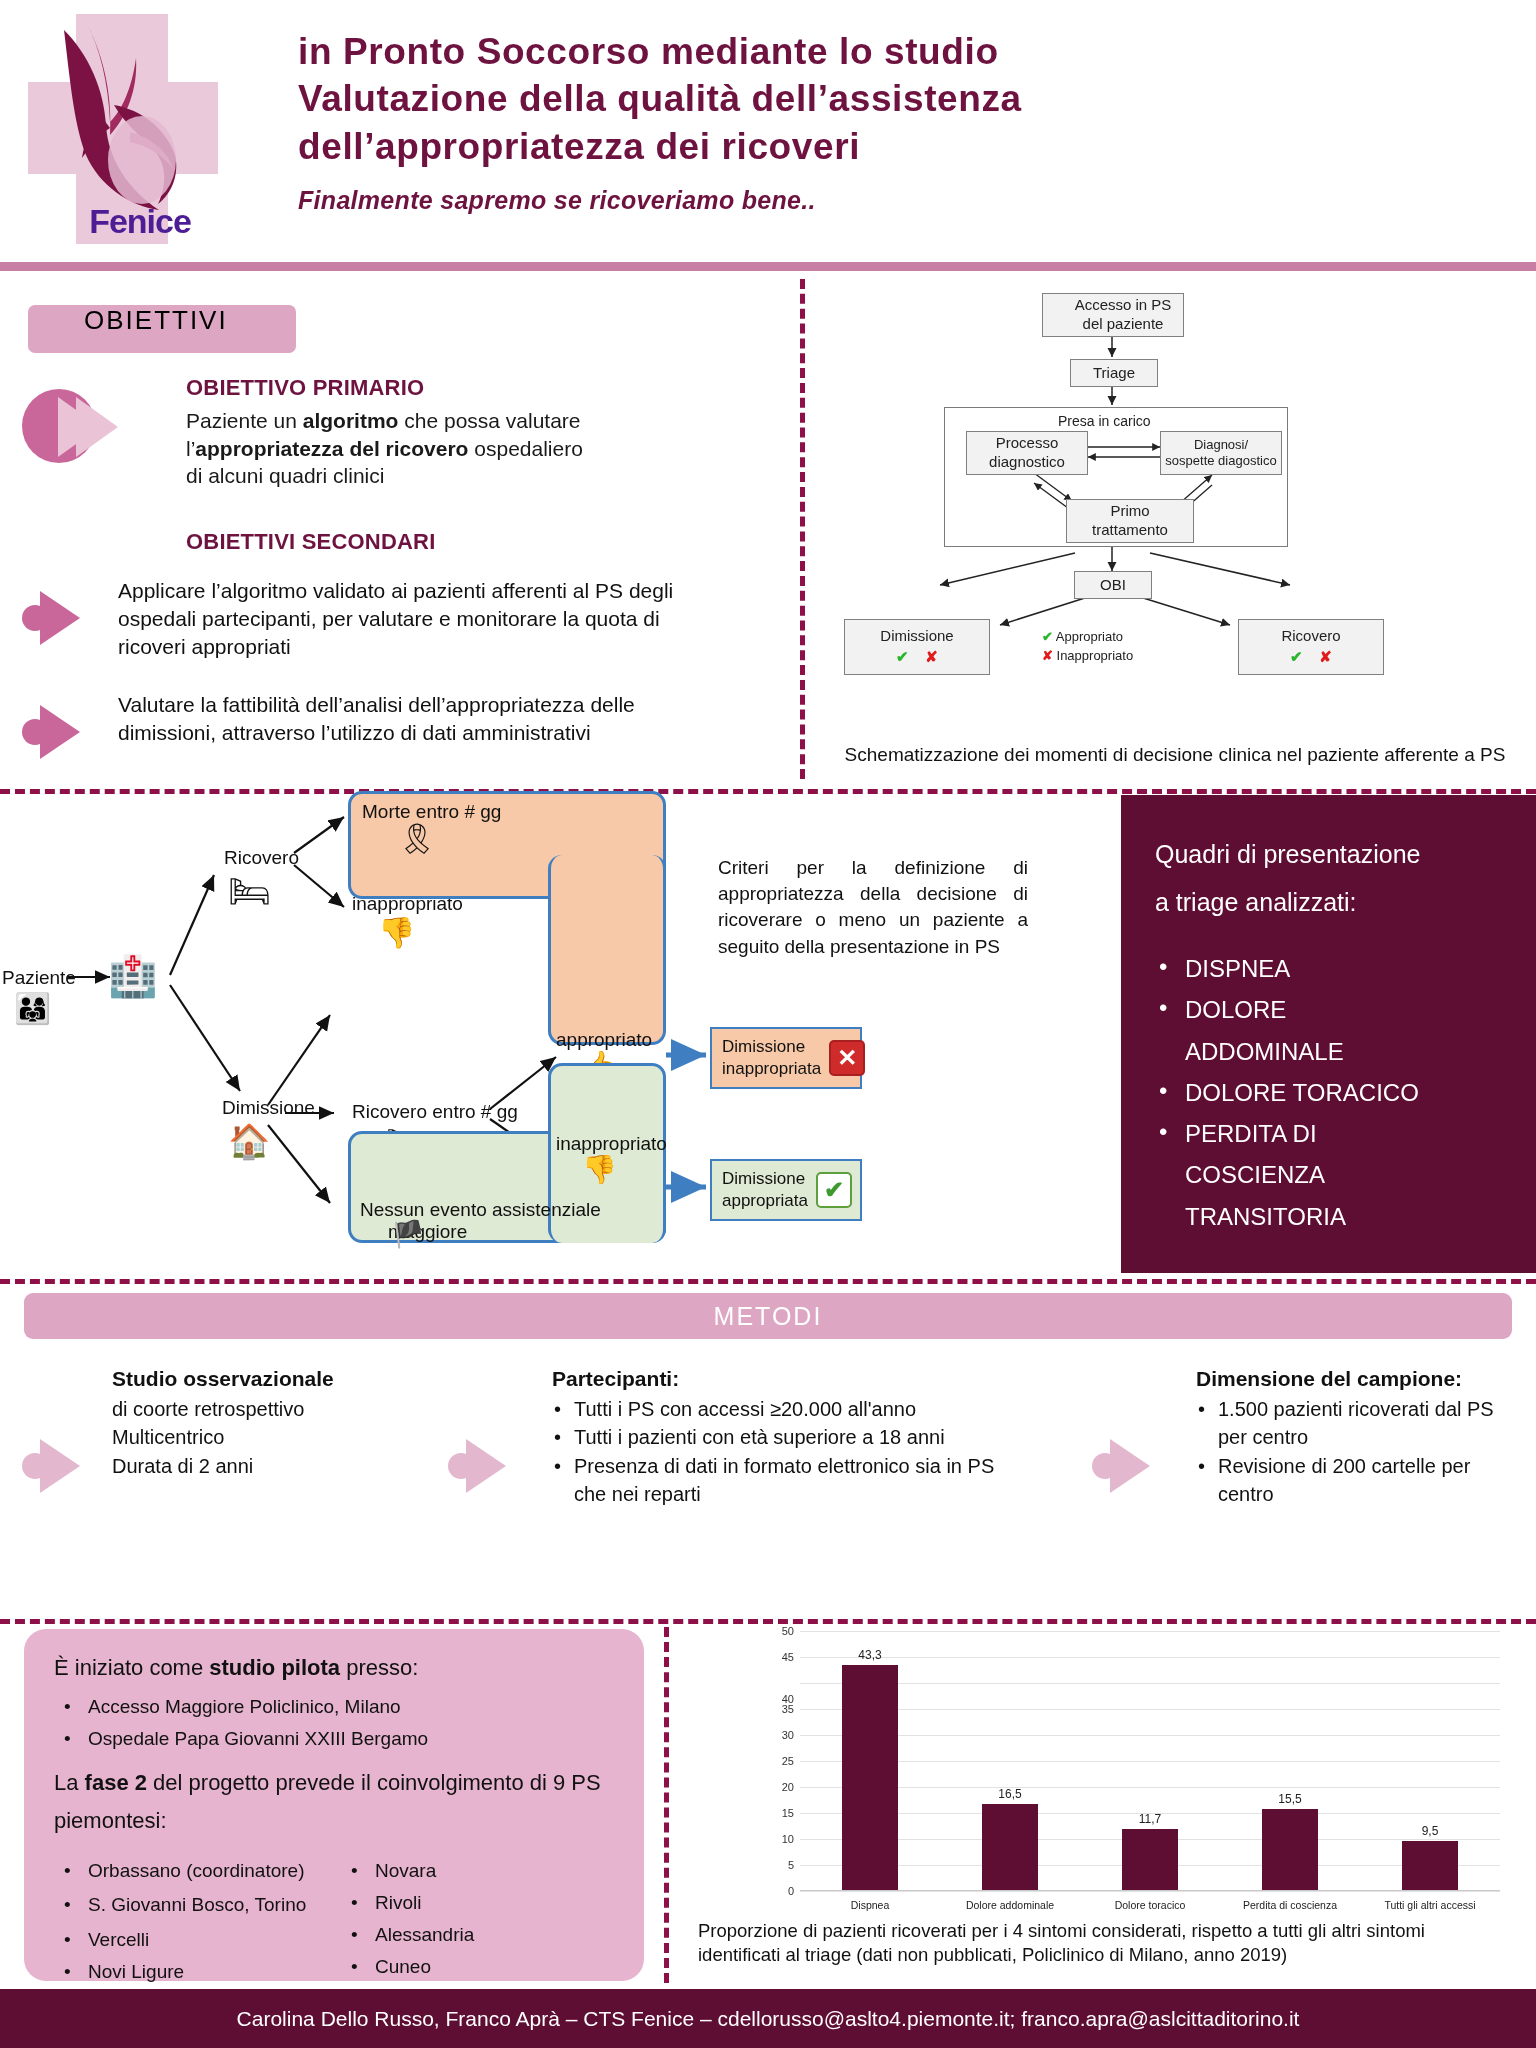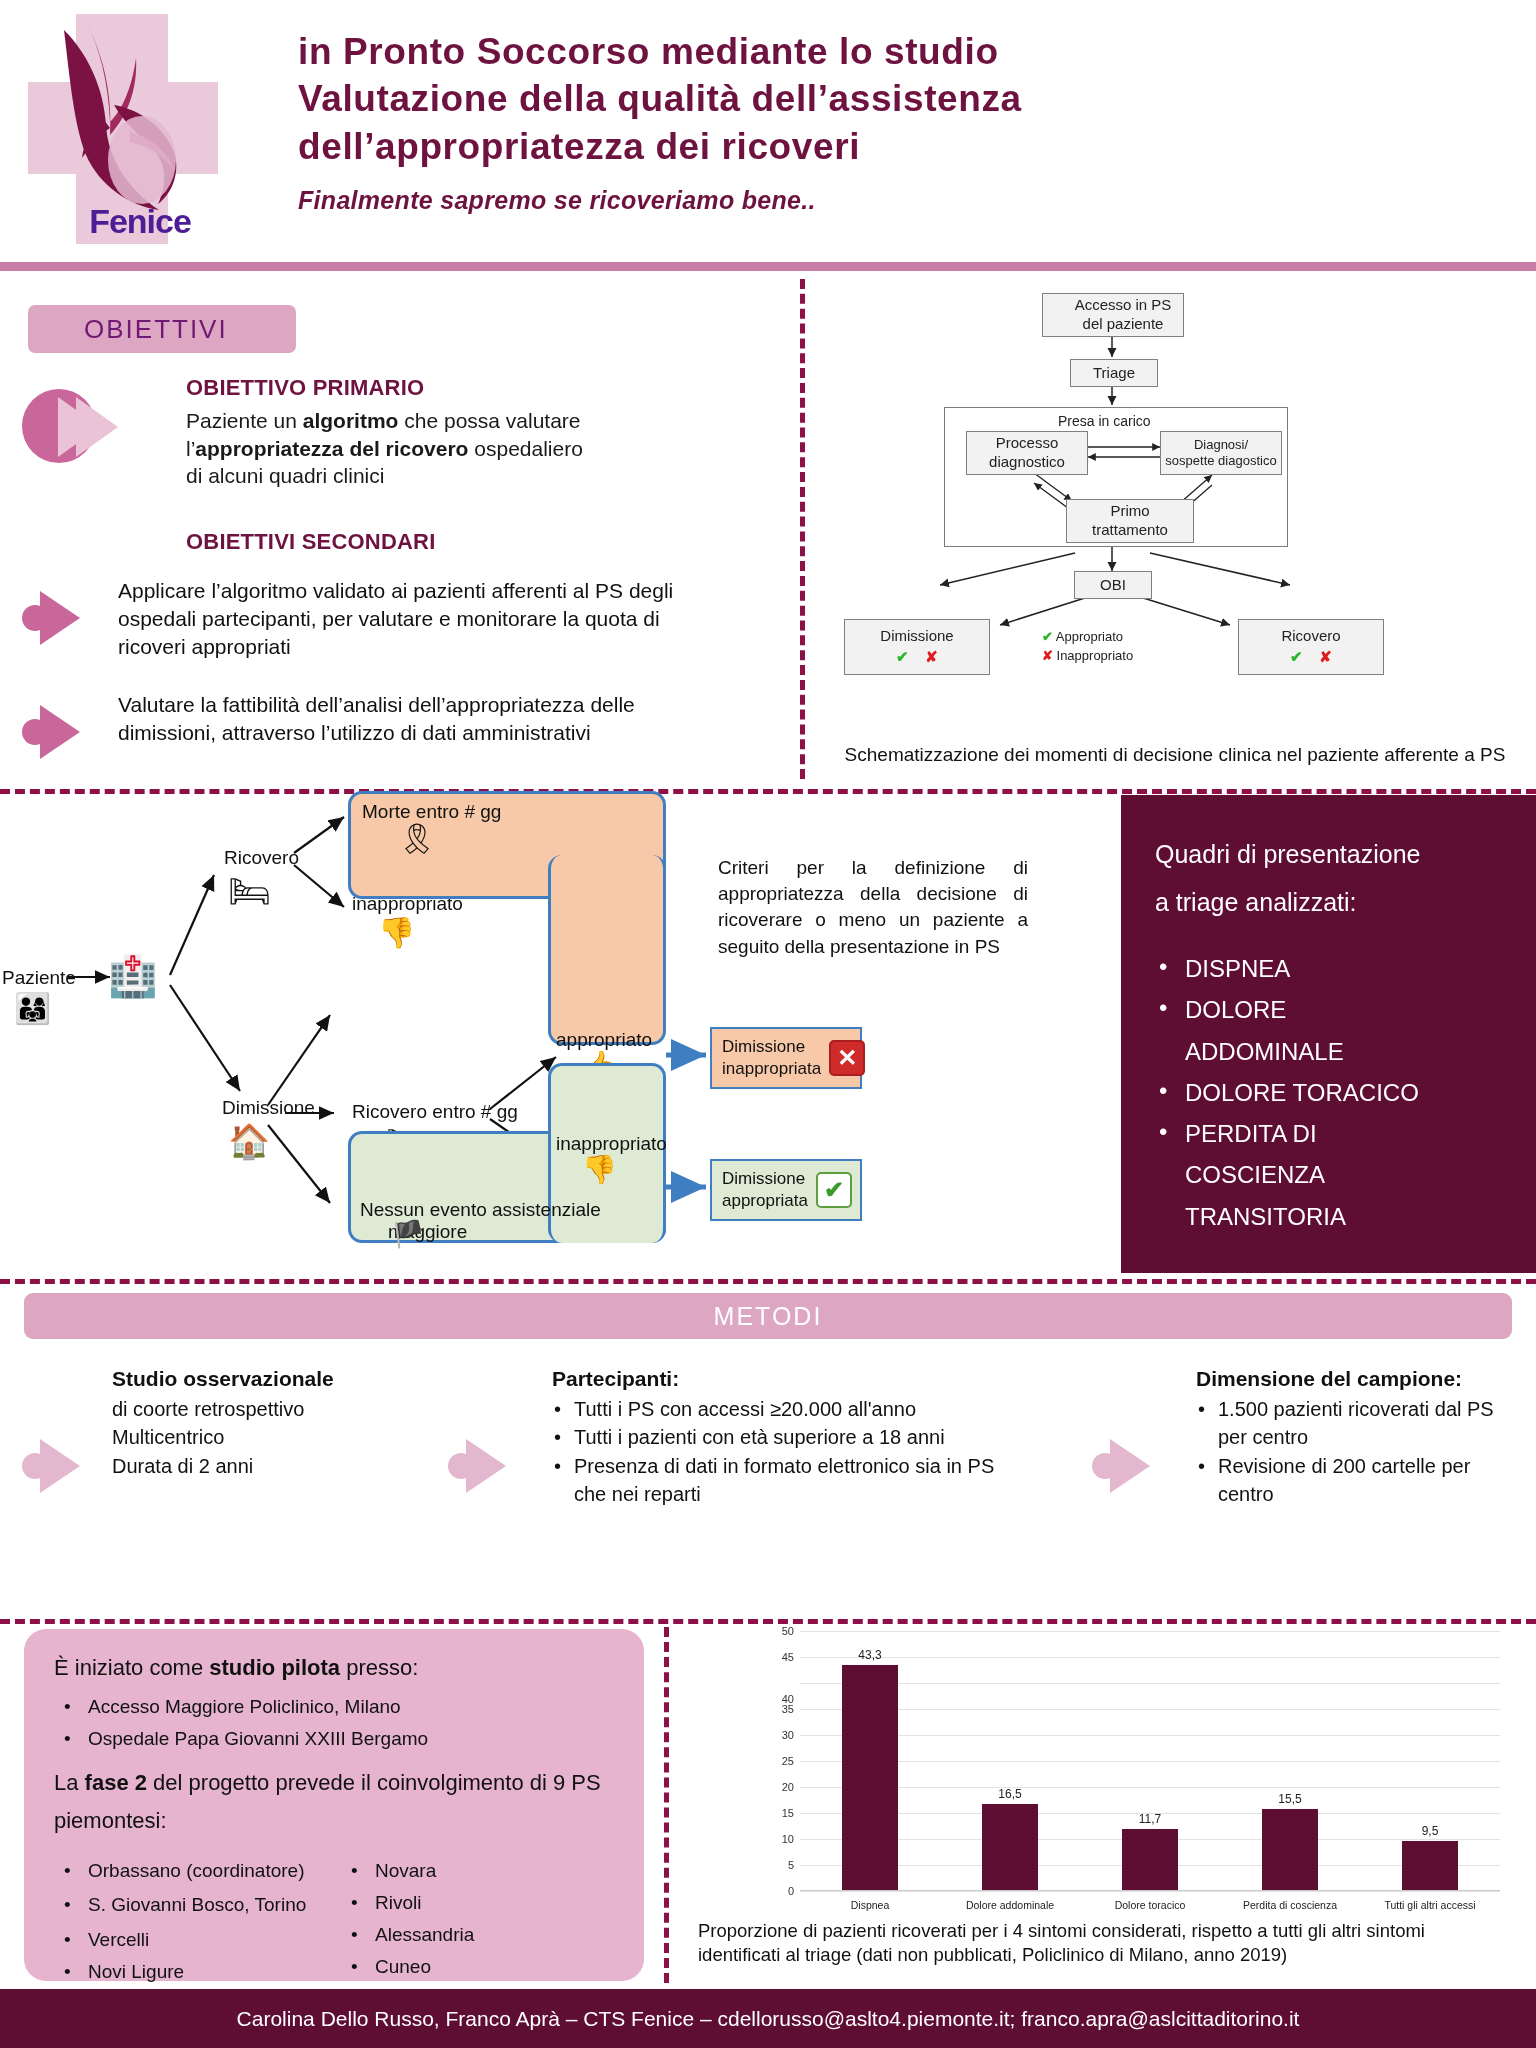--- a/index.html
+++ b/index.html
@@ -40,22 +40,22 @@
 
   
   .sec1 { position:absolute; left:0; top:271px; width:1536px; height:518px; }
   .vdivider {
     position:absolute; left:800px; top:8px; width:0; height:500px;
     border-left:5px dashed #8d1148;
   }
   .obiettivi-chip {
     position:absolute; left:28px; top:34px; width:268px; height:48px;
     background:#dda7c4; border-radius:7px;
-    color:#701a75; font-size:26px; letter-spacing:2px;
-    display:flex; align-items:center; padding-left:56px;
+    color:#000000; font-size:26px; letter-spacing:2px;
+    display:flex; align-items:flex-start; padding-left:56px;
   }
   .primary-bullet { position:absolute; left:22px; top:110px; width:130px; height:90px; }
   .circle-big { position:absolute; left:0; top:8px; width:74px; height:74px; border-radius:50%; background:#c9669a; }
   .chev-light { position:absolute; left:54px; top:16px; width:0;height:0;
     border-top:30px solid transparent; border-bottom:30px solid transparent; border-left:42px solid #eac3d7; }
   .chev-light2 { position:absolute; left:36px; top:16px; width:0;height:0;
     border-top:30px solid transparent; border-bottom:30px solid transparent; border-left:42px solid #eac3d7; }
   .obj-h { font-size:22px; font-weight:bold; color:#6e1240; letter-spacing:.2px; }
   .obj-body { font-size:21px; line-height:1.32; color:#1a1a1a; }
   .primary-text { position:absolute; left:186px; top:104px; width:400px; }

